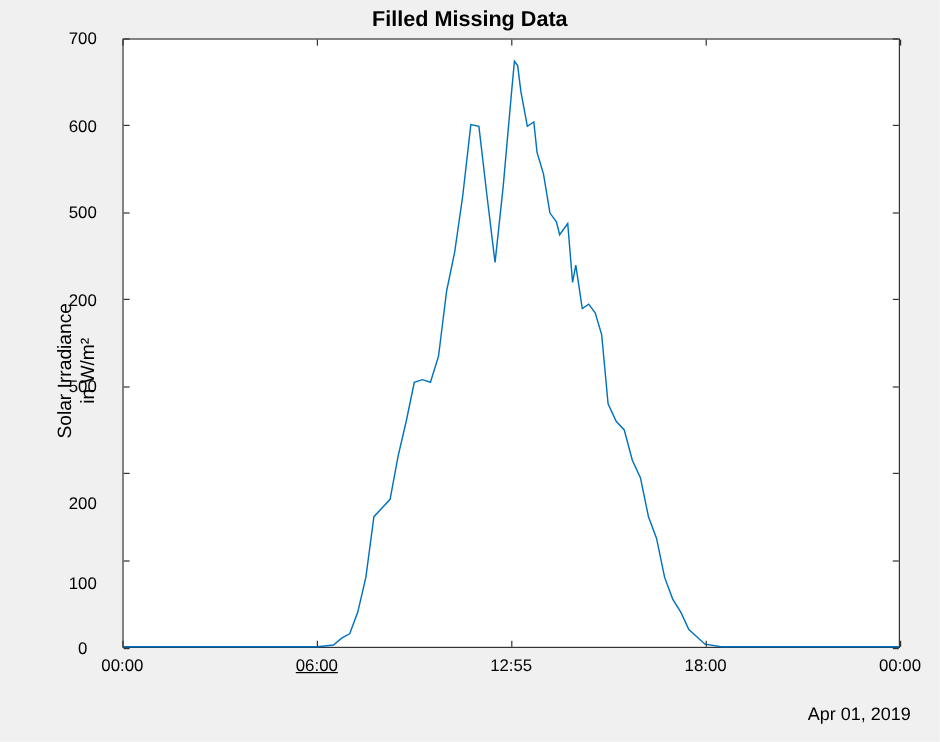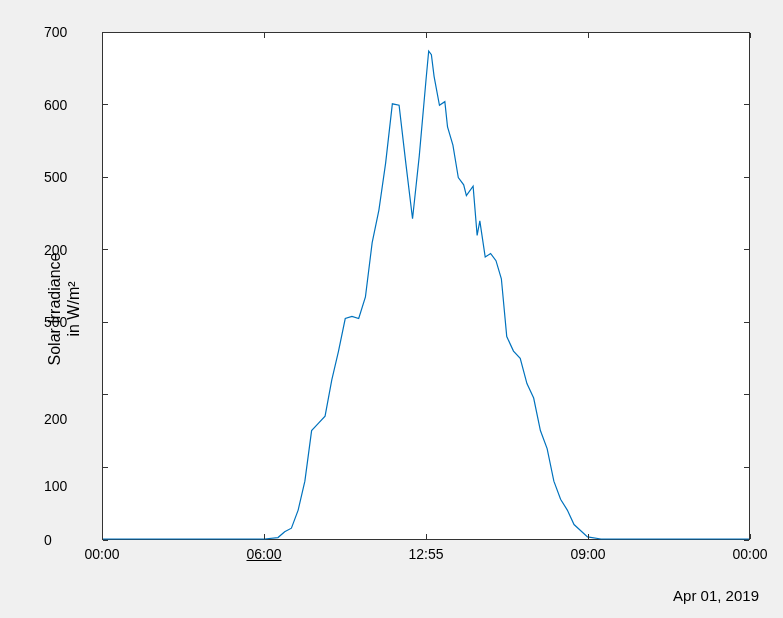--- a/index.html
+++ b/index.html
@@ -49,21 +49,21 @@
     font-size: 15px;
   }
   .axes {
     position: absolute;
     background: #fff;
     border: 1px solid #333;
     box-sizing: border-box;
   }
   .ytick-label {
     position: absolute;
-    text-align: left;
+    text-align: center;
     font-size: 14px;
     transform: translateY(-50%);
   }
   .xtick-label {
     position: absolute;
     text-align: right;
     font-size: 14px;
     transform: translateX(-50%);
   }
   .tick {
@@ -82,20 +82,21 @@
     fill: none;
     stroke: #0072BD;
     stroke-width: 1.2;
   }
 </style>
 </head>
 <body>
 
 <div class="figure">
 
+  <div class="title">Filled Missing Data</div>
 
   <div class="ylabel"><span style="white-space: pre;">Solar Irradiance
 in W/m²</span></div>
 
   <div class="axes" id="axes" style="left: 102px; top: 32px; width: 648px; height: 508px;">
     <svg class="plotline" id="plotsvg" viewBox="0 0 648 508" preserveAspectRatio="none">
         <path id="linepath" d="M0.00 508.00 L162.00 508.00 L175.50 506.55 L182.25 500.74 L189.00 497.11 L195.75 478.97 L202.50 449.94 L209.25 399.14 L216.00 391.89 L222.75 384.63 L229.50 348.34 L236.25 319.31 L243.00 286.66 L249.75 284.48 L256.50 286.66 L263.25 264.89 L270.00 210.46 L276.75 177.80 L283.50 130.63 L290.25 71.12 L297.00 72.57 L303.75 130.63 L310.50 186.51 L317.25 123.37 L324.00 47.17 L326.70 18.14 L329.40 21.77 L332.10 43.54 L337.50 72.57 L342.90 68.94 L345.60 94.34 L351.00 112.49 L356.40 145.14 L361.80 152.40 L364.50 163.29 L371.25 153.85 L375.30 203.20 L378.00 188.69 L383.40 224.97 L388.80 221.34 L394.20 228.60 L399.60 246.74 L405.00 304.80 L411.75 319.31 L418.50 326.57 L425.25 351.97 L432.00 366.49 L438.75 399.14 L445.50 417.29 L452.25 449.94 L459.00 468.09 L465.75 478.97 L472.50 493.49 L486.00 505.82 L499.50 508.00 L648.00 508.00 "></path>
       </svg>
   </div>
 
@@ -127,19 +128,19 @@
     <div class="tick" style="left: 744px; top: 31.5px; width: 5px; height: 1px;"></div>
     <div class="xtick-label" style="left: 102px; top: 546px;">00:00</div>
     <div class="tick" style="left: 101.5px; top: 534px; width: 1px; height: 5px;"></div>
     <div class="tick" style="left: 101.5px; top: 33px; width: 1px; height: 5px;"></div>
     <div class="xtick-label" style="left: 264px; top: 546px; text-decoration: underline;">06:00</div>
     <div class="tick" style="left: 263.5px; top: 534px; width: 1px; height: 5px;"></div>
     <div class="tick" style="left: 263.5px; top: 33px; width: 1px; height: 5px;"></div>
     <div class="xtick-label" style="left: 426px; top: 546px;">12:55</div>
     <div class="tick" style="left: 425.5px; top: 534px; width: 1px; height: 5px;"></div>
     <div class="tick" style="left: 425.5px; top: 33px; width: 1px; height: 5px;"></div>
-    <div class="xtick-label" style="left: 588px; top: 546px;">09:00</div>
+    <div class="xtick-label" style="left: 588px; top: 546px;">18:00</div>
     <div class="tick" style="left: 587.5px; top: 534px; width: 1px; height: 5px;"></div>
     <div class="tick" style="left: 587.5px; top: 33px; width: 1px; height: 5px;"></div>
     <div class="xtick-label" style="left: 750px; top: 546px;">00:00</div>
     <div class="tick" style="left: 749.5px; top: 534px; width: 1px; height: 5px;"></div>
     <div class="tick" style="left: 749.5px; top: 33px; width: 1px; height: 5px;"></div>
   </div>
 
 </body></html>

